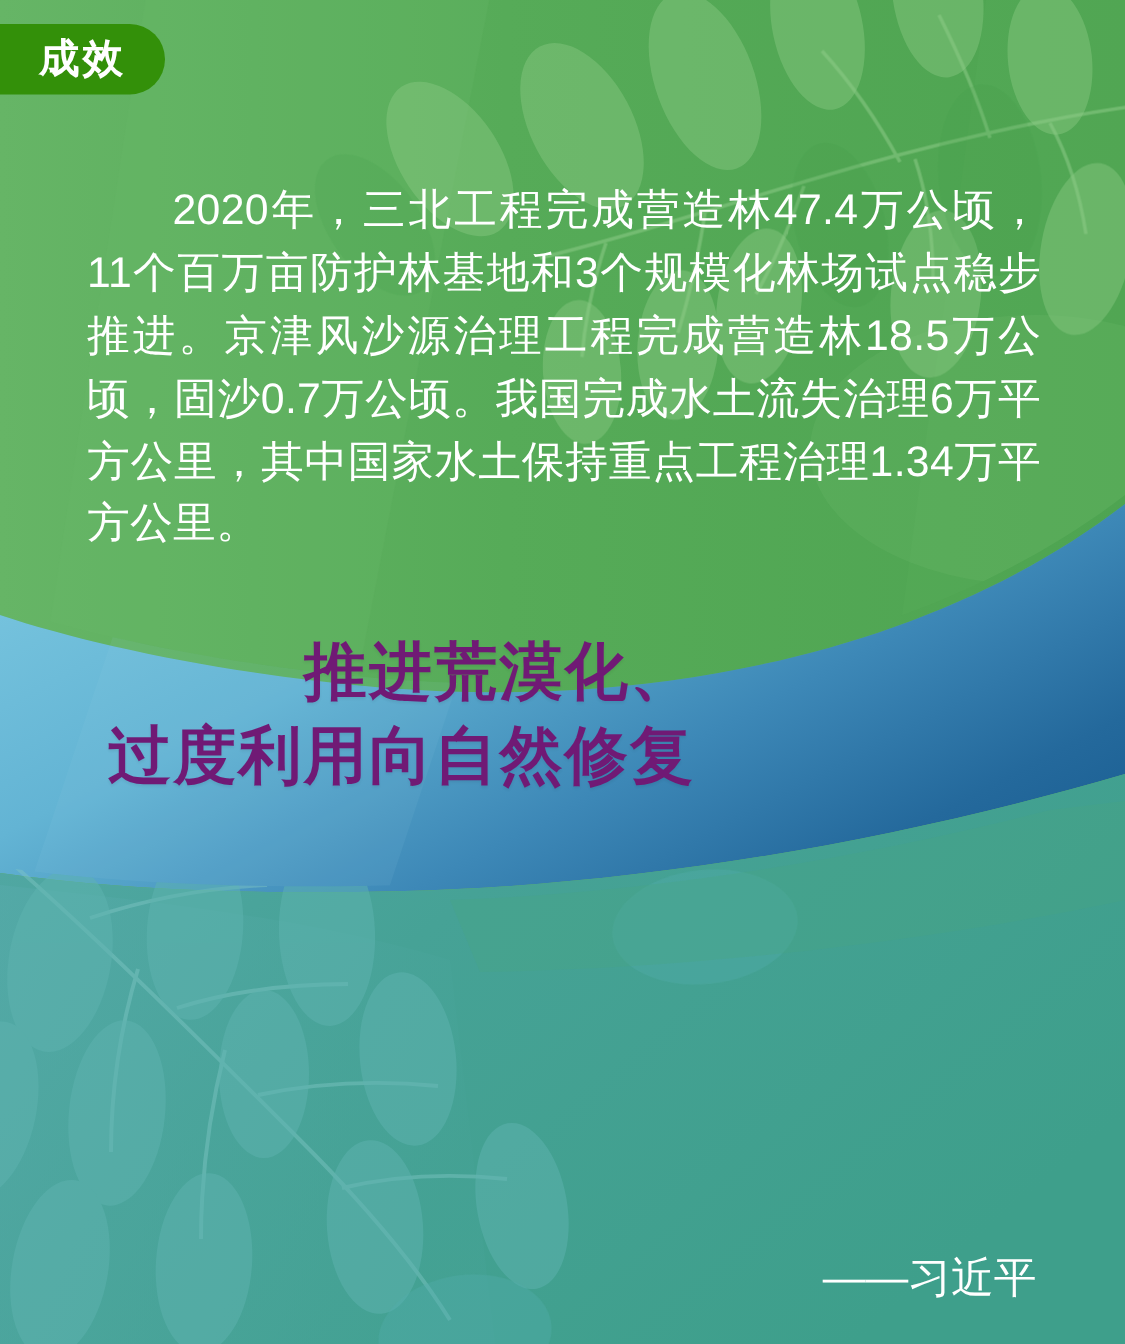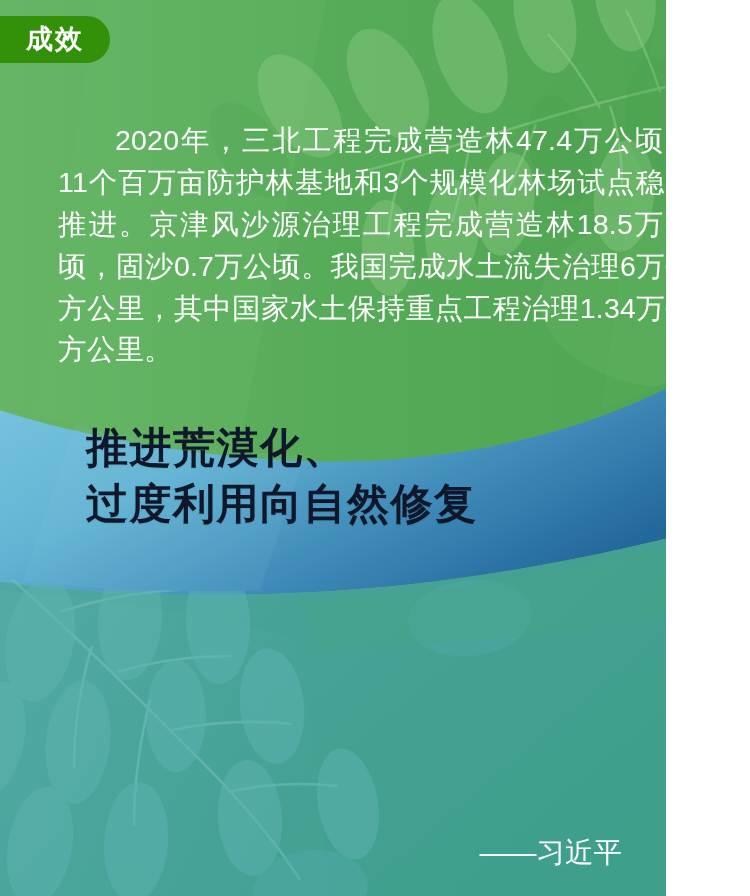--- a/index.html
+++ b/index.html
@@ -5,21 +5,21 @@
   html, body {
     margin: 0;
     padding: 0;
     background: #ffffff;
   }
   body {
     font-family: "Liberation Sans", "DejaVu Sans", sans-serif;
   }
   #poster {
     position: relative;
-    width: 666px;
+    width: 750px;
     height: 896px;
     overflow: hidden;
     background: #5fae60;
   }
   .layer {
     position: absolute;
     inset: 0;
     width: 750px;
     height: 896px;
   }
@@ -65,36 +65,37 @@
   }
   #para-bottom {
     left: 58px;
     top: 654px;
     width: 636px;
   }
 
   
   #headline {
     position: absolute;
-    left: 86px;
+    left: 72px;
     top: 392px;
     z-index: 28;
-    color: #0f172a;
+    color: #701a75;
     font-size: 42px;
     font-weight: bold;
     line-height: 1.33;
     letter-spacing: 1.5px;
     text-shadow: 0 1px 2px rgba(0,0,0,0.07);
+    text-align: right;
   }
   #headline .hl-line { display: block; white-space: nowrap; }
 
   
   #attribution {
     position: absolute;
-    right: 44px;
+    right: 59px;
     top: 834px;
     z-index: 25;
     color: #ffffff;
     font-size: 28.5px;
     line-height: 1.3;
     white-space: nowrap;
   }
 </style>
 </head>
 <body>

